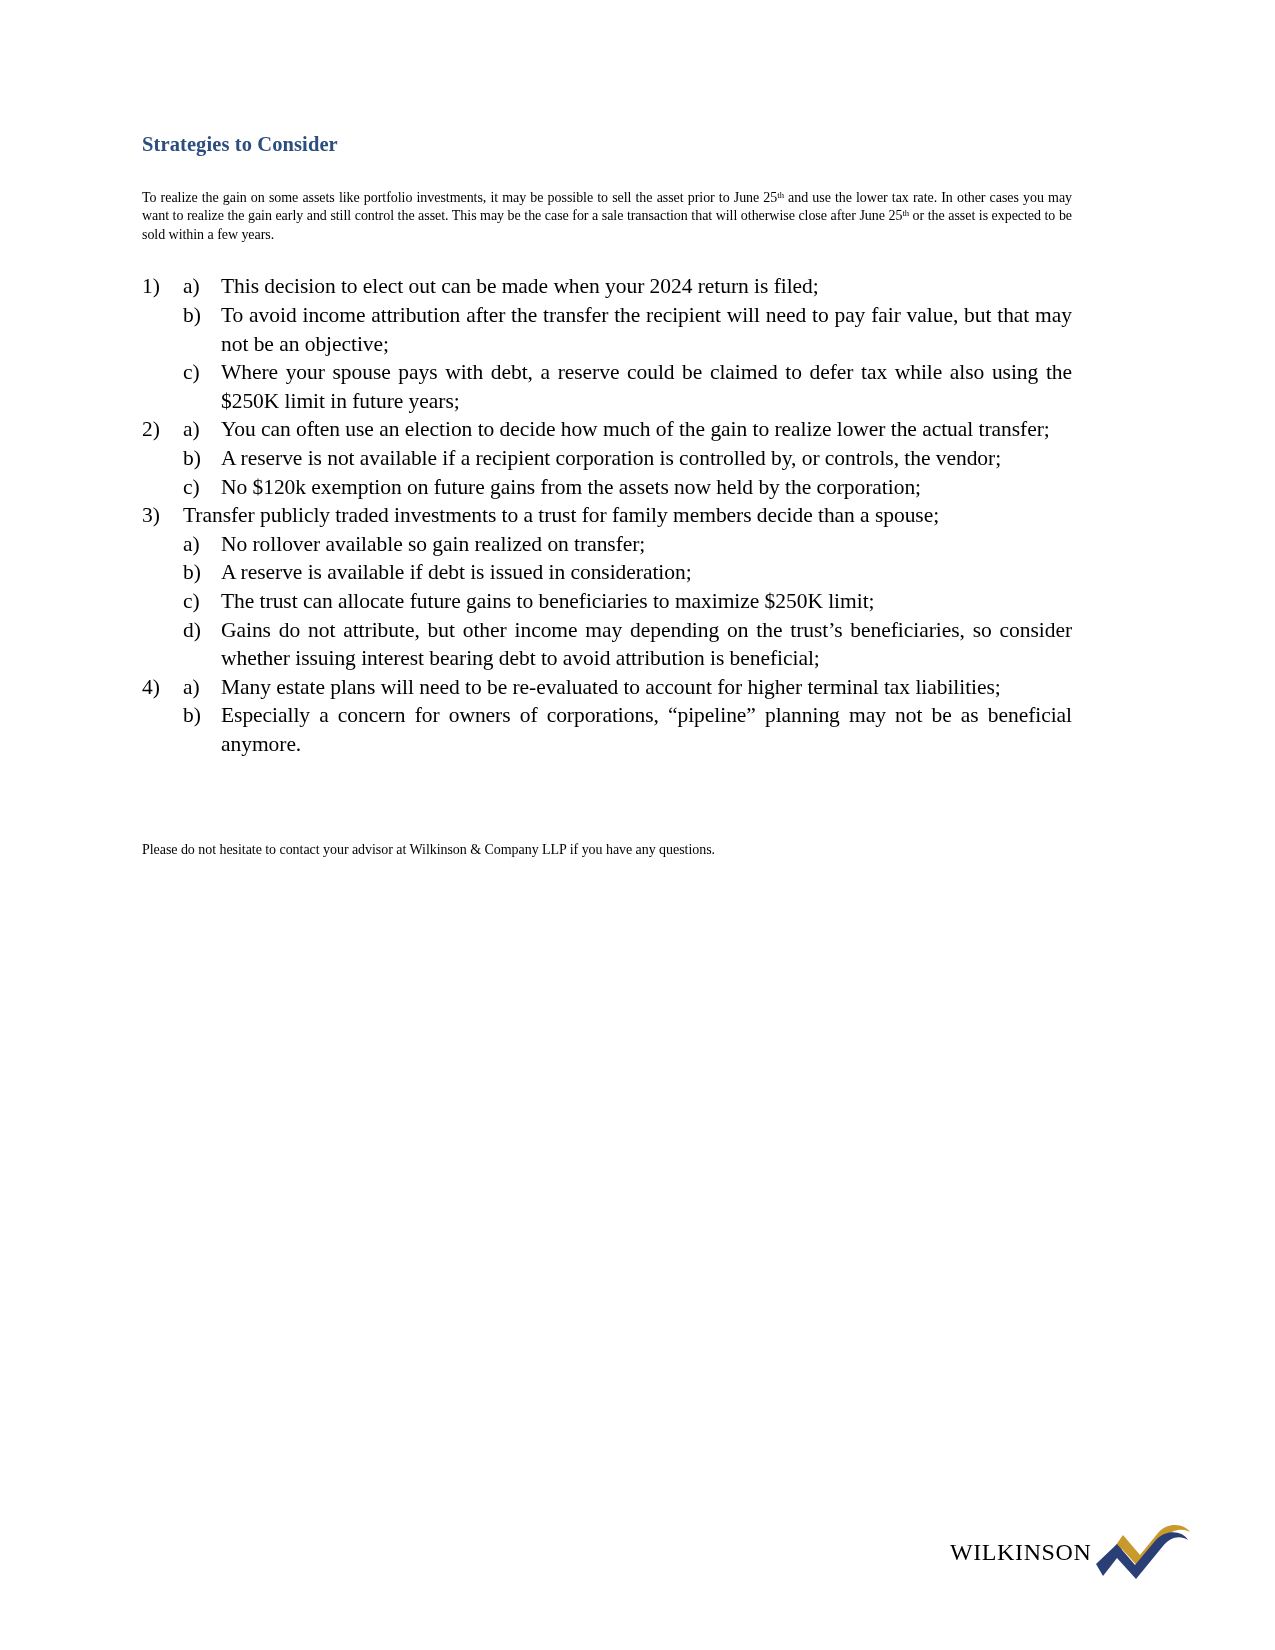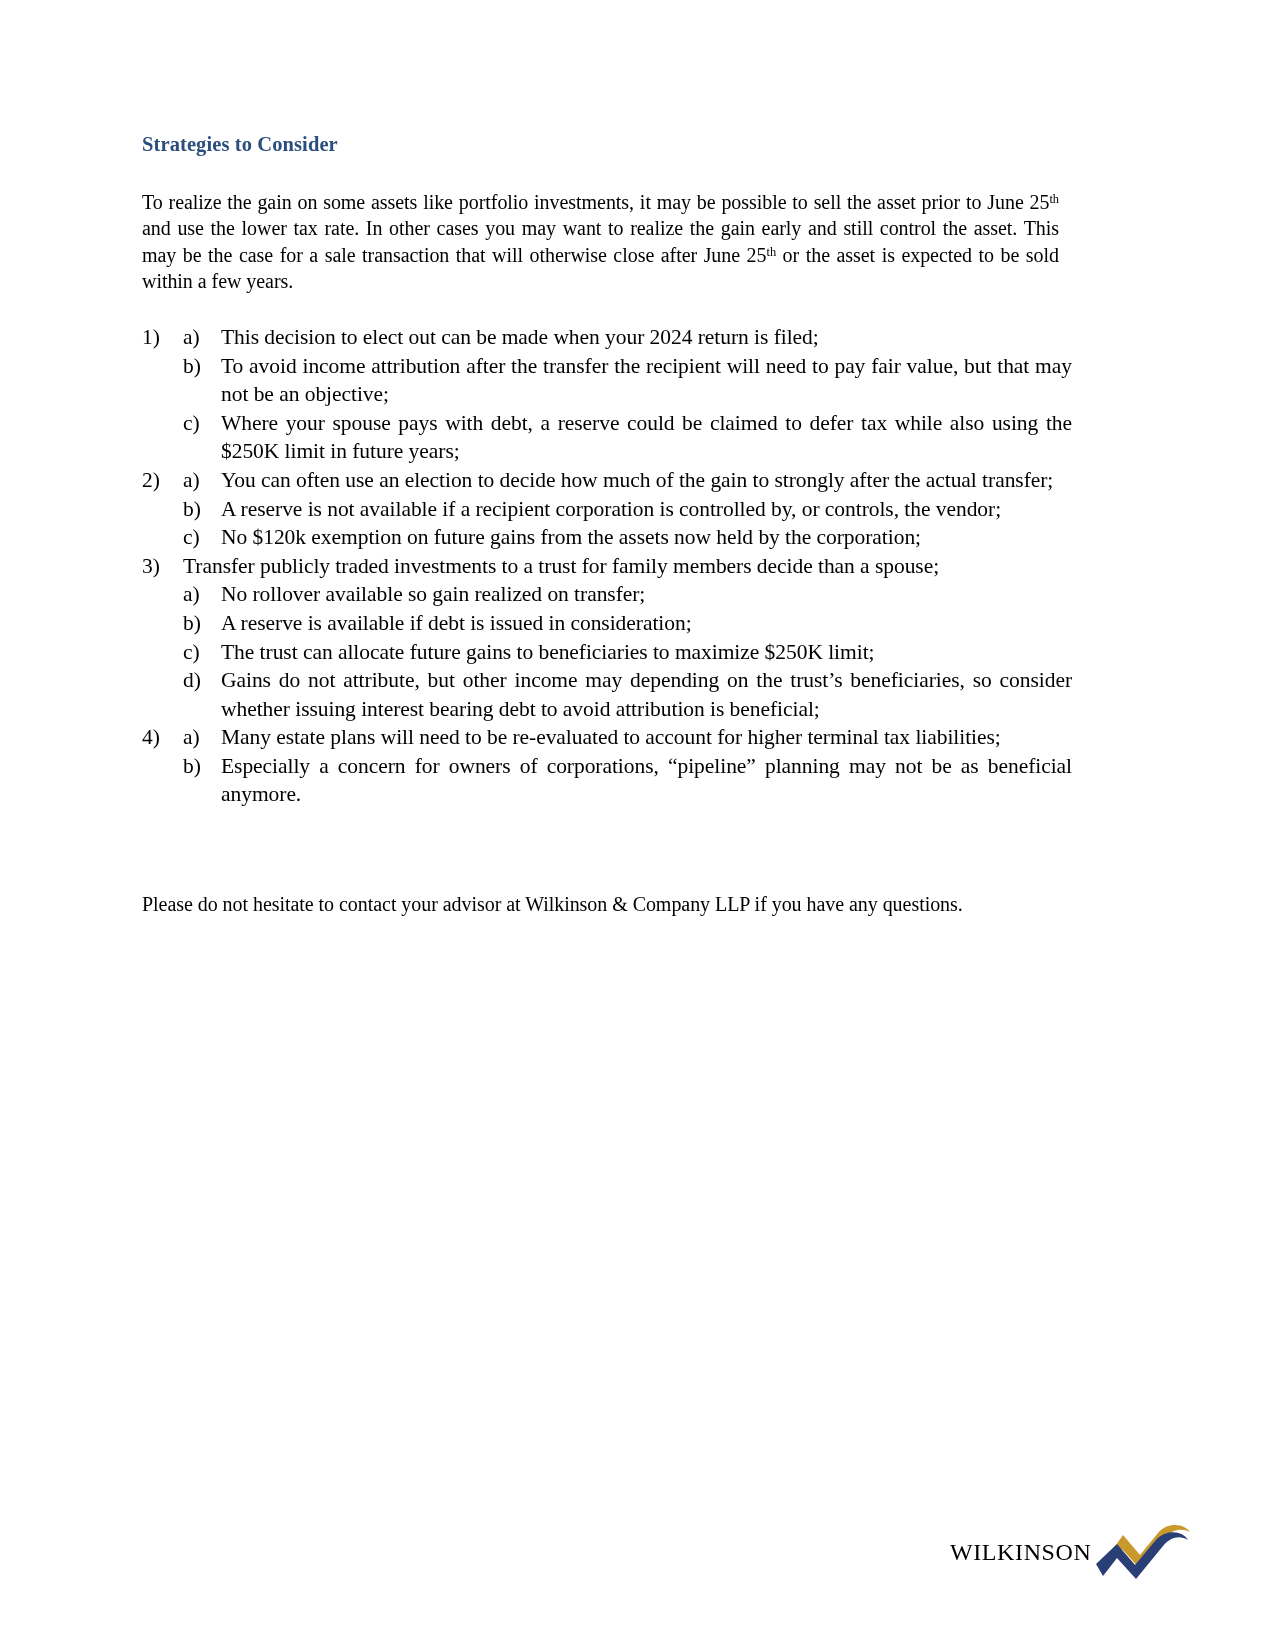--- a/index.html
+++ b/index.html
@@ -26,25 +26,25 @@
   .heading {
     font-family: "Liberation Serif", "DejaVu Serif", serif;
     font-weight: bold;
     font-size: 20.5px;
     color: #2B4E7E;
     letter-spacing: 0.1px;
     margin: 0 0 32px 0;
     line-height: 1.2;
   }
   p.body-para {
-    font-size: 20px;
+    font-size: 14px;
     line-height: 1.33;
     text-align: justify;
     text-justify: inter-word;
-    margin: 0 13px 28px 0;
+    margin: 0 0 28px 0;
     letter-spacing: -0.05px;
   }
   p.body-para.last {
     margin-bottom: 0;
   }
   sup.ord {
     font-size: 0.62em;
     vertical-align: 0.52em;
     line-height: 0;
   }
@@ -148,21 +148,21 @@
             <span class="item-text">Where your spouse pays with debt, a reserve could be claimed to defer tax while also using the $250K limit in future years;</span>
           </li>
         </ol>
       </li>
 
       <li>
         <span class="marker">2)</span>
         <ol class="lvl2">
           <li>
             <span class="marker">a)</span>
-            <span class="item-text">You can often use an election to decide how much of the gain to strongly after the actual transfer;</span>
+            <span class="item-text">You can often use an election to decide how much of the gain to realize lower the actual transfer;</span>
           </li>
           <li>
             <span class="marker">b)</span>
             <span class="item-text">A reserve is not available if a recipient corporation is controlled by, or controls, the vendor;</span>
           </li>
           <li>
             <span class="marker">c)</span>
             <span class="item-text">No $120k exemption on future gains from the assets now held by the corporation;</span>
           </li>
         </ol>

